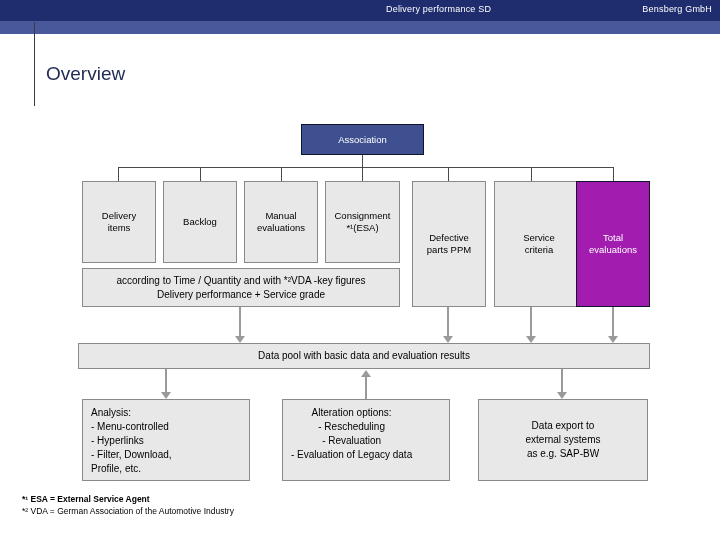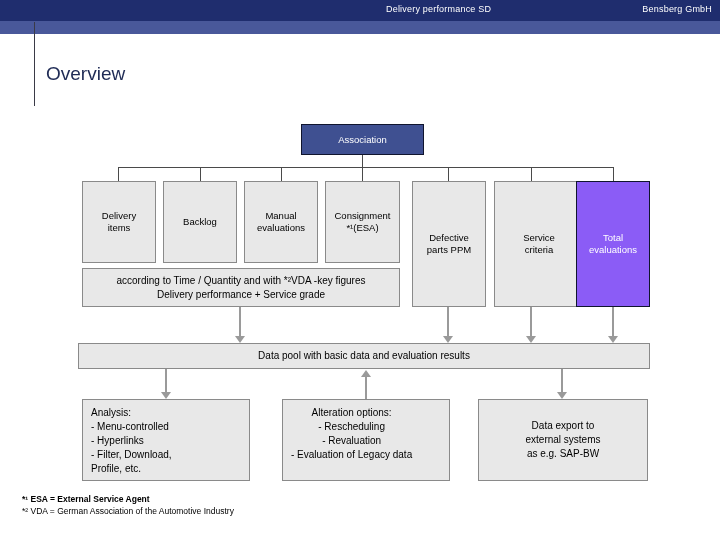--- a/index.html
+++ b/index.html
@@ -55,21 +55,21 @@
     border: 1px solid #8a8a8a;
     padding: 2px 3px;
     white-space: pre-line;
   }
   .box.navy {
     background: #3f5091;
     border: 1px solid #10152e;
     color: #ffffff;
   }
   .box.navy-dark {
-    background: #8b5cf6;
+    background: #a21caf;
     border: 1px solid #10152e;
     color: #ffffff;
   }
   .box.leftalign {
     justify-content: flex-start;
     text-align: left;
     align-items: flex-start;
     padding: 6px 0 0 8px;
     line-height: 14px;
     font-size: 10px;

